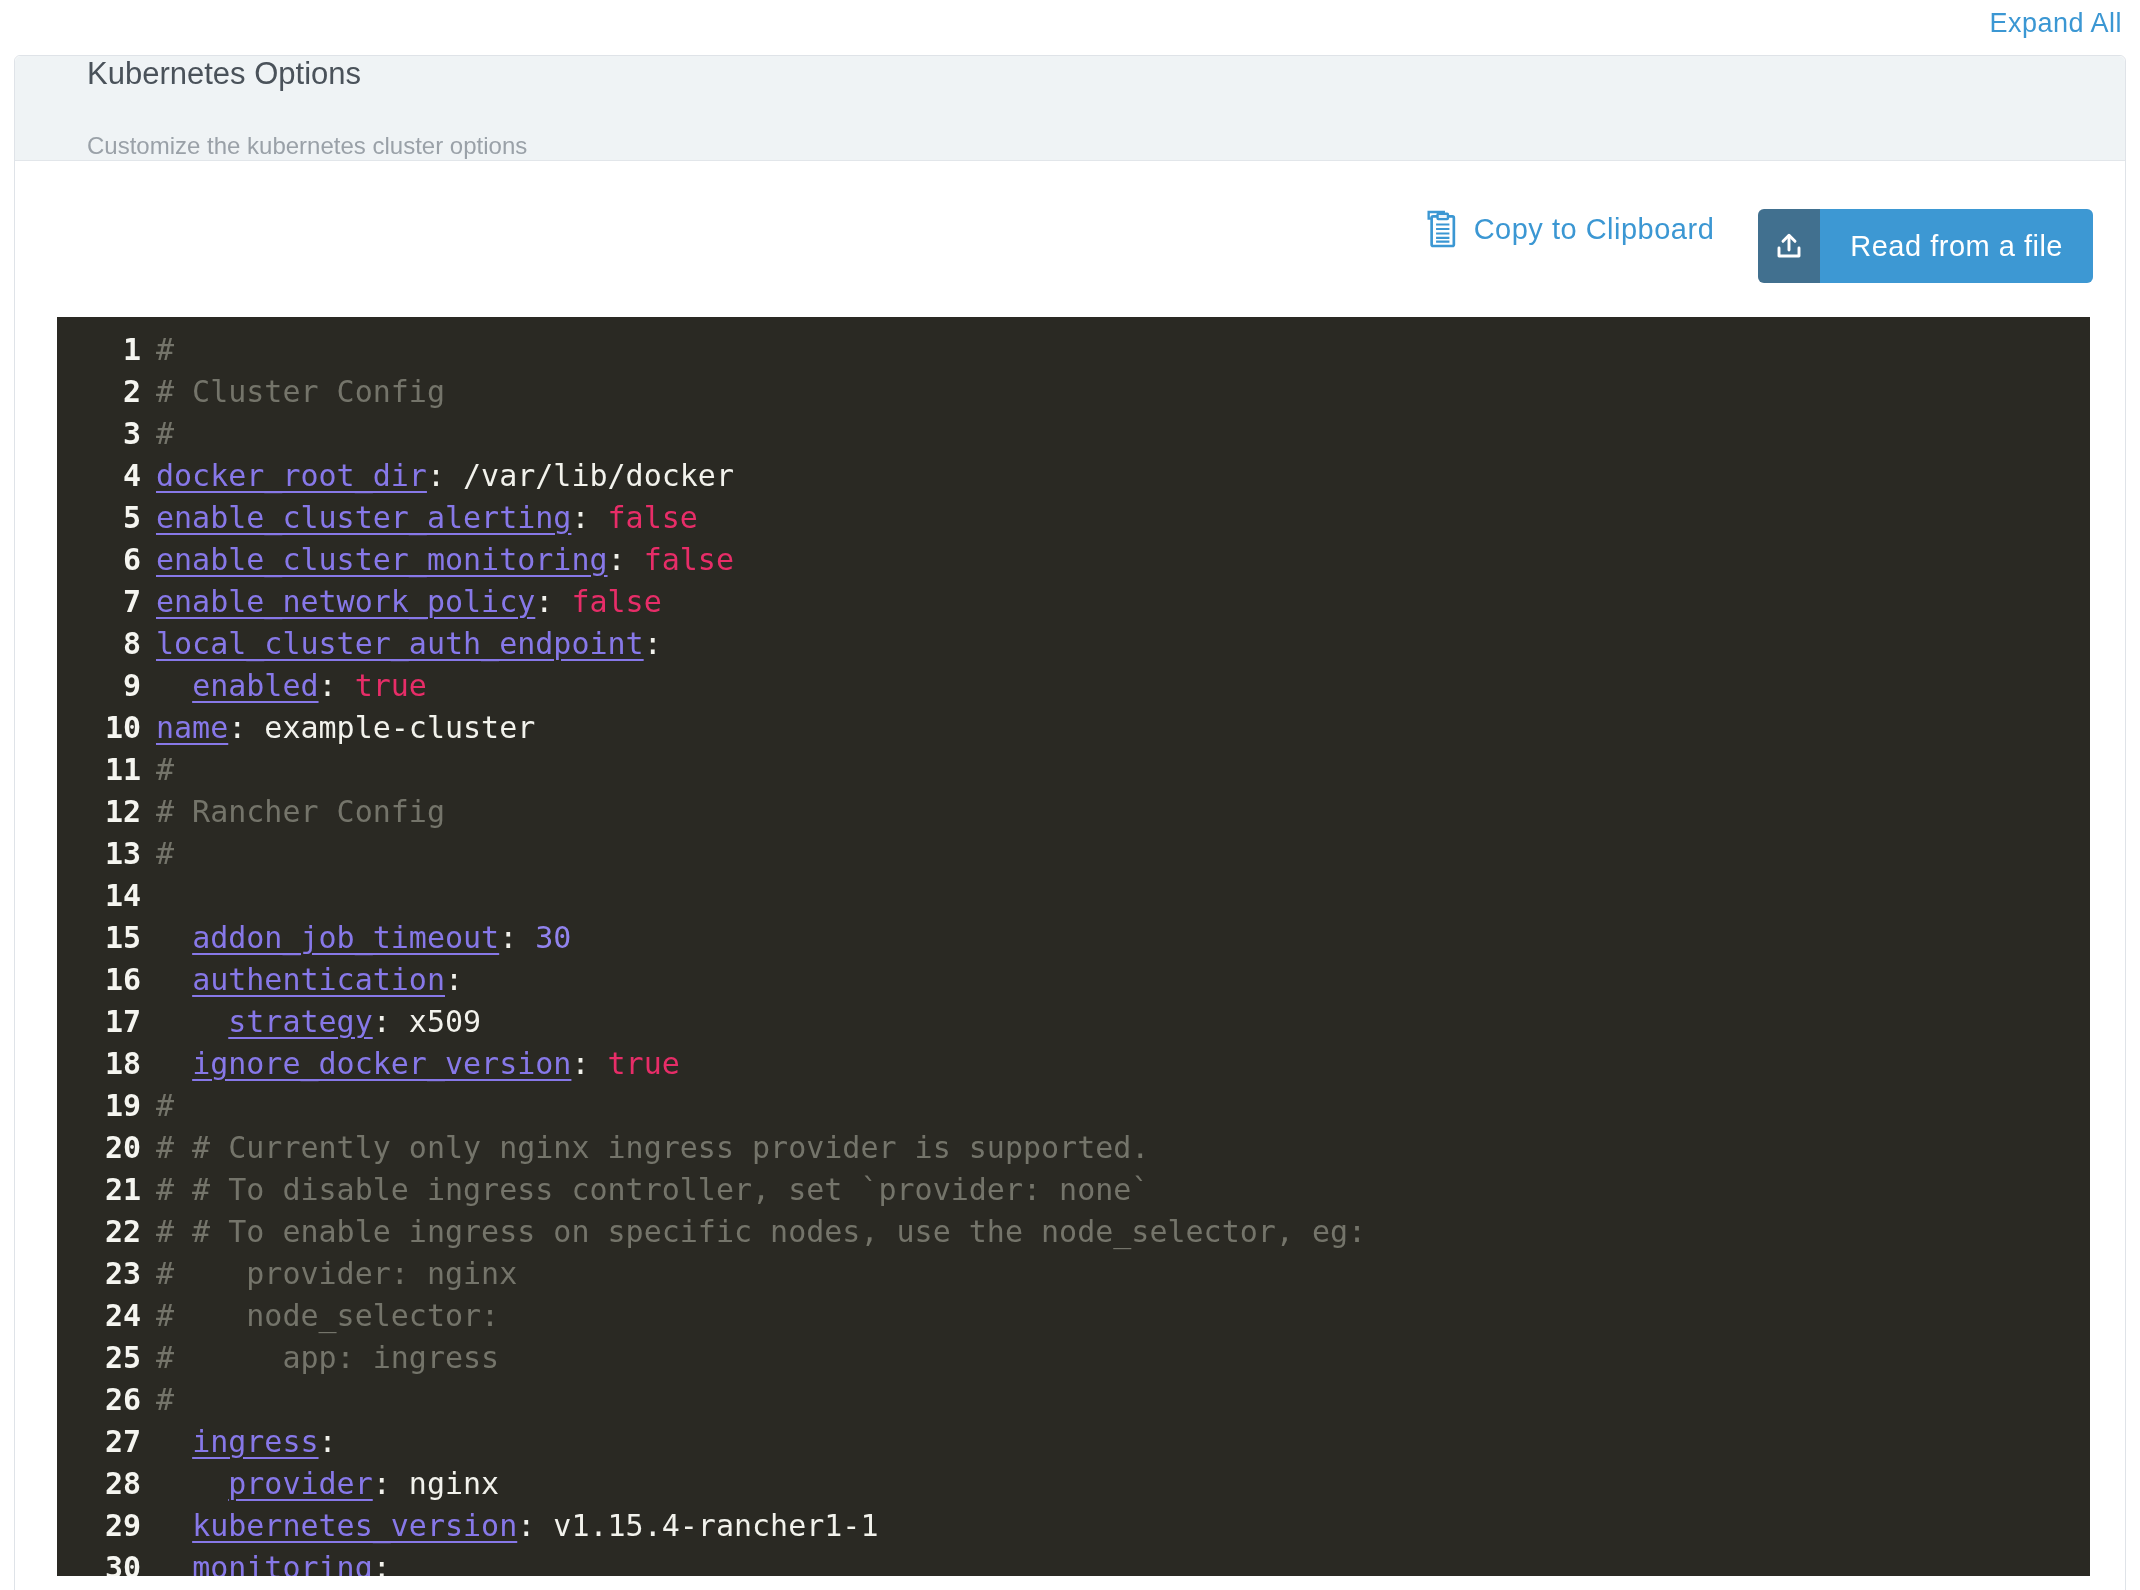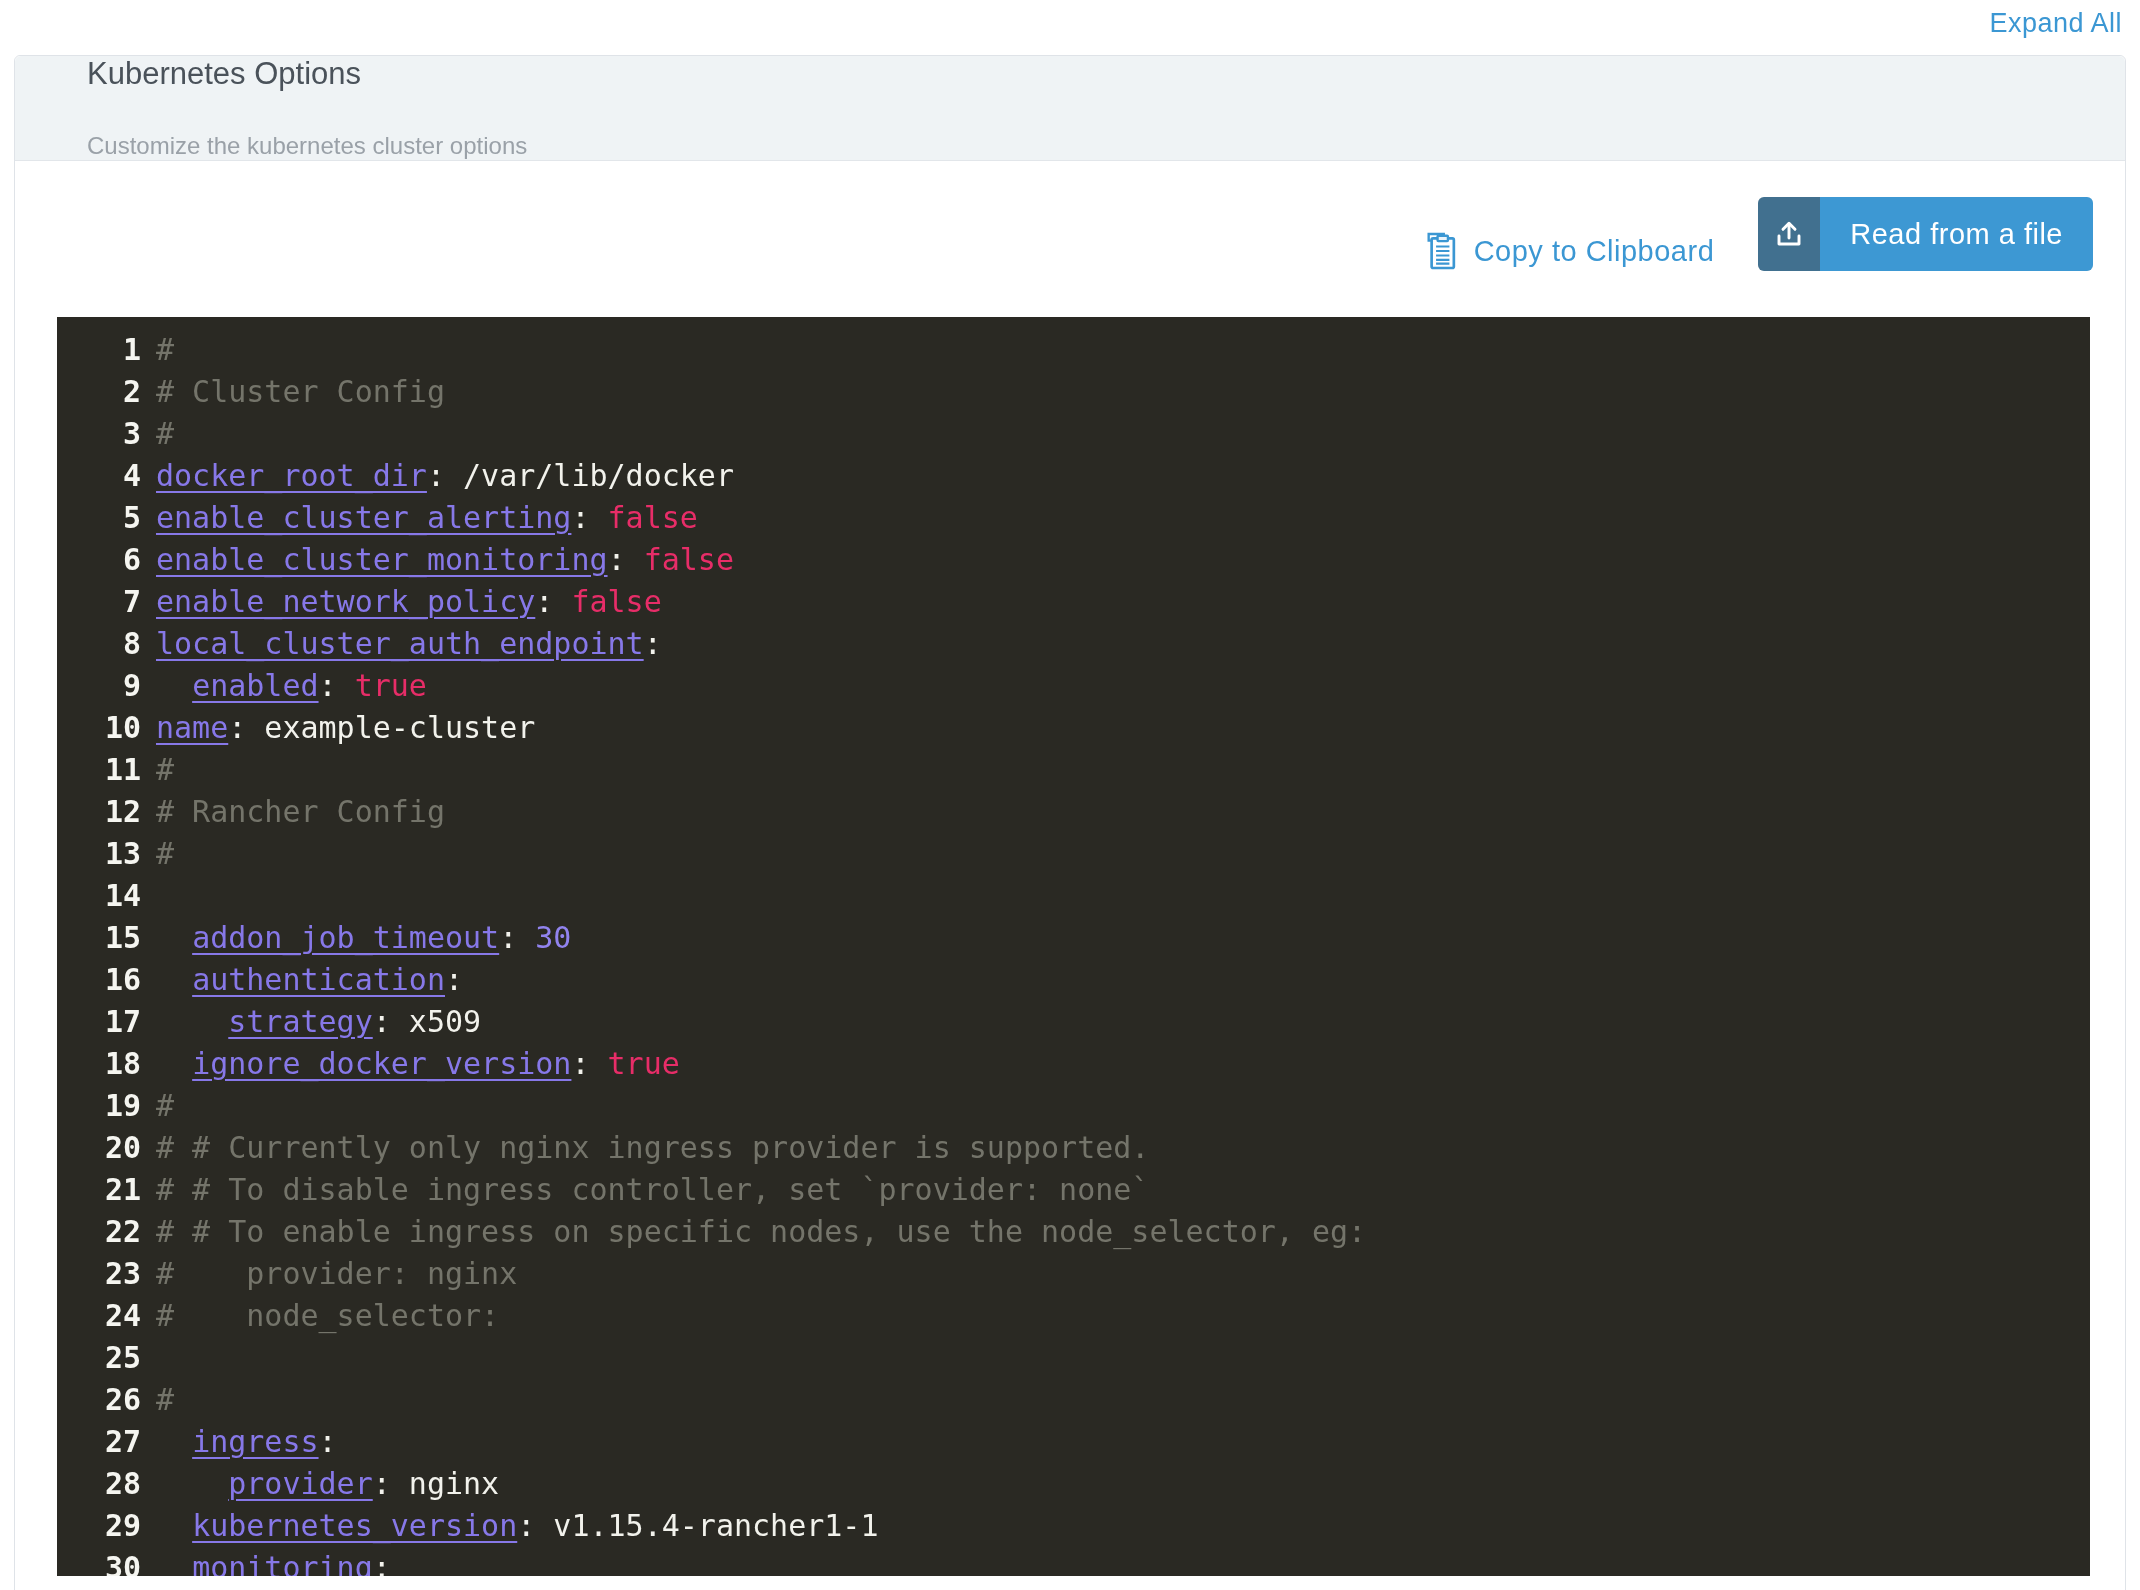--- a/index.html
+++ b/index.html
@@ -26,21 +26,21 @@
     border-bottom:1px solid var(--header-border);
     height:105px;
     padding:0 0 0 72px;
     display:flex; flex-direction:column; justify-content:space-between;
     border-radius:6px 6px 0 0;
   }
   .card-title { font-size:31px; color:var(--title-color); margin:0 0 10px 0; font-weight:400; }
   .card-sub   { font-size:24px; color:var(--subtitle-color); }
   .card-body  { padding:48px 32px 0 42px; }
   .toolbar {
-    display:flex; justify-content:flex-end; align-items:flex-end; gap:44px; height:62px;
+    display:flex; justify-content:flex-end; align-items:flex-start; gap:44px; height:62px;
   }
   .copy-link {
     display:flex; align-items:center; gap:14px;
     color:var(--accent); font-size:29px; cursor:pointer; letter-spacing:0.5px;
     background:none; border:none; padding:0;
   }
   .read-btn {
     display:flex; align-items:stretch; height:74px;
     border:none; padding:0; border-radius:6px; overflow:hidden; cursor:pointer;
   }
@@ -124,21 +124,21 @@
         <div class="code-line"><span class="gutter">15</span><span class="code-text"><span class="seg-v">  </span><span class="seg-k">addon_job_timeout</span><span class="seg-p">:</span><span class="seg-n"> 30</span></span></div>
         <div class="code-line"><span class="gutter">16</span><span class="code-text"><span class="seg-v">  </span><span class="seg-k">authentication</span><span class="seg-p">:</span></span></div>
         <div class="code-line"><span class="gutter">17</span><span class="code-text"><span class="seg-v">    </span><span class="seg-k">strategy</span><span class="seg-p">:</span><span class="seg-v"> x509</span></span></div>
         <div class="code-line"><span class="gutter">18</span><span class="code-text"><span class="seg-v">  </span><span class="seg-k">ignore_docker_version</span><span class="seg-p">:</span><span class="seg-b"> true</span></span></div>
         <div class="code-line"><span class="gutter">19</span><span class="code-text"><span class="seg-c">#</span></span></div>
         <div class="code-line"><span class="gutter">20</span><span class="code-text"><span class="seg-c"># # Currently only nginx ingress provider is supported.</span></span></div>
         <div class="code-line"><span class="gutter">21</span><span class="code-text"><span class="seg-c"># # To disable ingress controller, set `provider: none`</span></span></div>
         <div class="code-line"><span class="gutter">22</span><span class="code-text"><span class="seg-c"># # To enable ingress on specific nodes, use the node_selector, eg:</span></span></div>
         <div class="code-line"><span class="gutter">23</span><span class="code-text"><span class="seg-c">#    provider: nginx</span></span></div>
         <div class="code-line"><span class="gutter">24</span><span class="code-text"><span class="seg-c">#    node_selector:</span></span></div>
-        <div class="code-line"><span class="gutter">25</span></div>
+        <div class="code-line"><span class="gutter">25</span><span class="code-text"><span class="seg-c">#      app: ingress</span></span></div>
         <div class="code-line"><span class="gutter">26</span><span class="code-text"><span class="seg-c">#</span></span></div>
         <div class="code-line"><span class="gutter">27</span><span class="code-text"><span class="seg-v">  </span><span class="seg-k">ingress</span><span class="seg-p">:</span></span></div>
         <div class="code-line"><span class="gutter">28</span><span class="code-text"><span class="seg-v">    </span><span class="seg-k">provider</span><span class="seg-p">:</span><span class="seg-v"> nginx</span></span></div>
         <div class="code-line"><span class="gutter">29</span><span class="code-text"><span class="seg-v">  </span><span class="seg-k">kubernetes_version</span><span class="seg-p">:</span><span class="seg-v"> v1.15.4-rancher1-1</span></span></div>
         <div class="code-line"><span class="gutter">30</span><span class="code-text"><span class="seg-v">  </span><span class="seg-k">monitoring</span><span class="seg-p">:</span></span></div>
       </div>
   </div>
 </div>
 
 </body></html>

